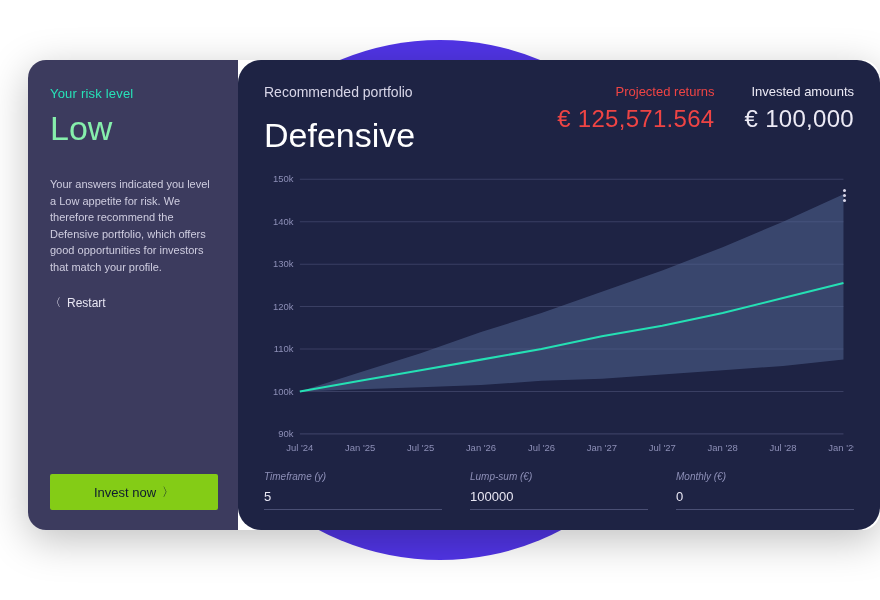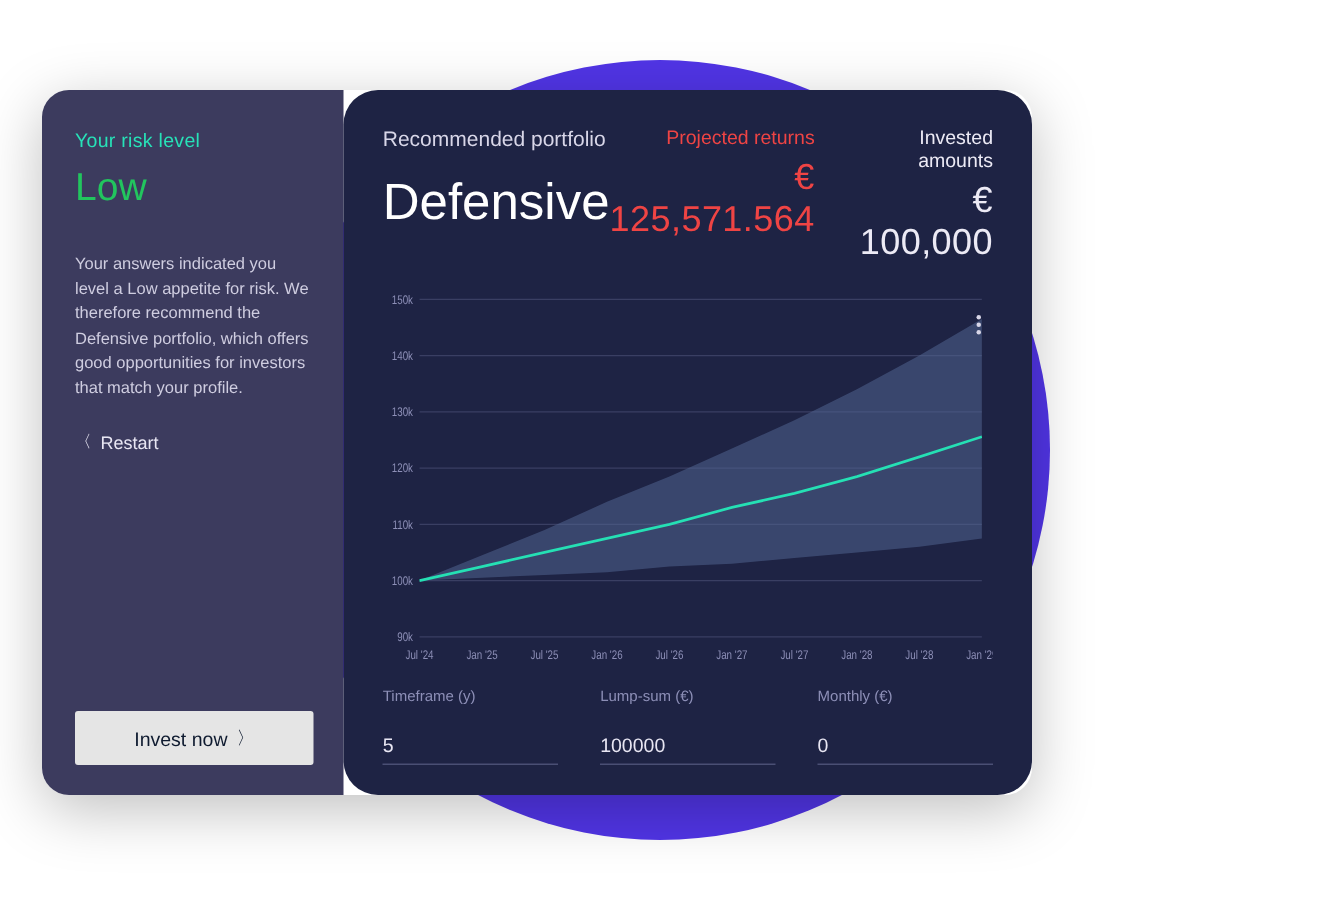--- a/index.html
+++ b/index.html
@@ -12,44 +12,44 @@
     border-radius: 50%;
     background: #5135e6;
     left: 50%; top: 50%;
     transform: translate(-50%, -50%);
     z-index: 0;
   }
 
   .panel {
     position: absolute;
     left: 28px; top: 60px;
-    width: 660px; height: 470px;
+    width: 852px; height: 470px;
     border-radius: 18px;
     overflow: hidden;
     display: flex;
     z-index: 1;
     box-shadow: 0 10px 40px rgba(0,0,0,.25);
   }
 
   .sidebar {
     width: 210px;
     background: #3c3b5e;
     padding: 26px 20px 20px 22px;
     display: flex;
     flex-direction: column;
     color: #fff;
   }
   .risk-label { color: #27e2b8; font-size: 13px; letter-spacing: .2px; }
-  .risk-level { color: #22c55e; font-size: 26px; font-weight: 400; margin-top: 8px; }
+  .risk-level { color: #86efac; font-size: 34px; font-weight: 400; margin-top: 8px; }
   .risk-desc { color: #cfcde0; font-size: 11px; line-height: 1.5; margin-top: 28px; }
   .restart { margin-top: 20px; color: #e8e6f3; font-size: 12px; cursor: pointer; display: inline-flex; align-items: center; gap: 6px; }
   .restart .chev { display:inline-block; transform: scaleX(-1); font-size: 11px; }
   .spacer { flex: 1; }
   .invest-btn {
-    background: #e5e5e5;
+    background: #84cc16;
     color: #0e1a2f;
     border: none;
     height: 36px;
     border-radius: 2px;
     font-size: 13px;
     font-weight: 500;
     display: flex; align-items: center; justify-content: center;
     gap: 6px;
     cursor: pointer;
     width: 100%;
@@ -80,21 +80,21 @@
   .chart-svg { width: 100%; height: 100%; display: block; }
   .axis-label { font-size: 9px; fill: #8d8fb7; }
   .grid-line { stroke: #3a3f63; stroke-width: 1; }
   .cone { fill: #51648f; opacity: .55; }
   .trend { stroke: #25e0b4; stroke-width: 2; fill: none; }
   .dots-icon { position: absolute; top: 14px; right: 8px; color: #d8d6e8; cursor: pointer; font-size: 12px; line-height: 4px; letter-spacing: 0; }
   .dots-icon span { display:block; width:3px; height:3px; background:#d8d6e8; border-radius:50%; margin:2px 0; }
 
   .inputs-row { display: flex; gap: 28px; margin-top: 14px; }
   .field { flex: 1; }
-  .field-label { color: #8d8fb7; font-size: 10px; margin-bottom: 16px; display:block; }
+  .field-label { color: #8d8fb7; font-size: 10px; margin-bottom: 4px; display:block;font-style:italic; }
   .field-input {
     width: 100%;
     background: transparent;
     border: none;
     border-bottom: 1px solid #4a4f74;
     color: #e8e6f3;
     font-size: 13px;
     padding: 3px 0 5px 0;
     outline: none;
   }

